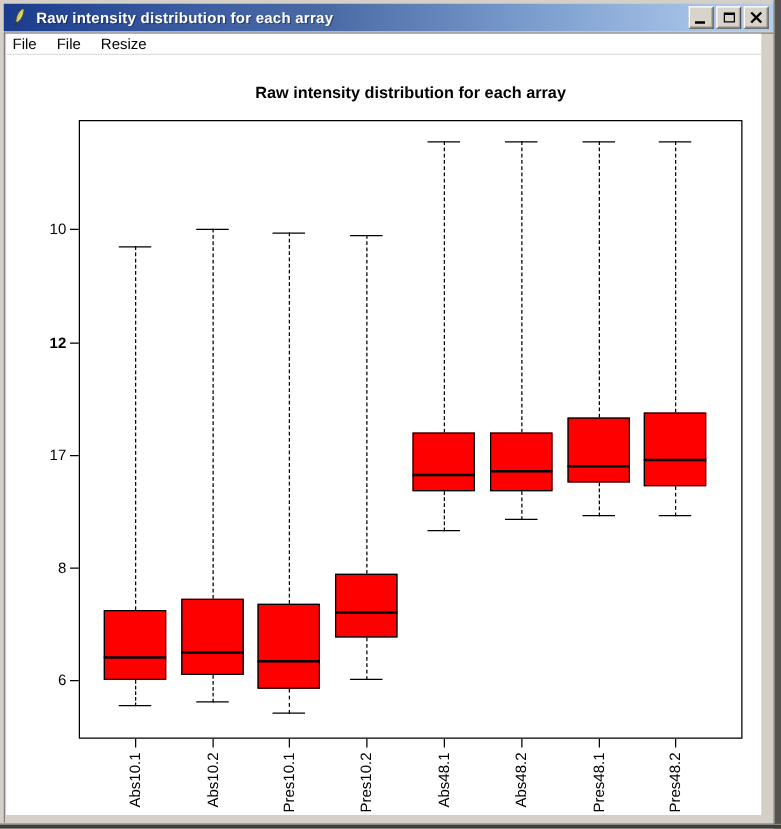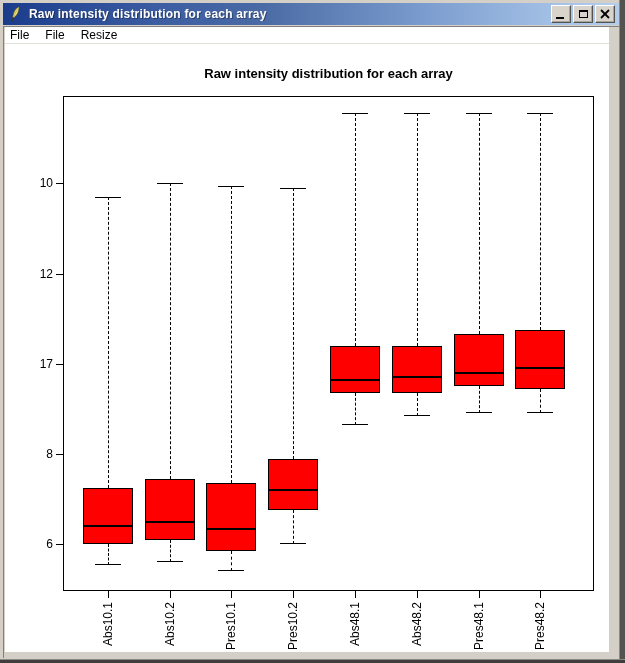--- a/index.html
+++ b/index.html
@@ -119,21 +119,21 @@
       <div class="plot-title">Raw intensity distribution for each array</div>
       <div id="plot-layer">
           <div class="plot-box" style="left: 58px; top: 52px; width: 531px; height: 495px;"></div>
           <div class="ytick" style="left: 51px; top: 500.3px; width: 7px;"></div>
           <div class="ylabel" style="left: 18px; top: 493.3px;">6</div>
           <div class="ytick" style="left: 51px; top: 410.05px; width: 7px;"></div>
           <div class="ylabel" style="left: 18px; top: 403.05px;">8</div>
           <div class="ytick" style="left: 51px; top: 319.8px; width: 7px;"></div>
           <div class="ylabel" style="left: 18px; top: 312.8px;">17</div>
           <div class="ytick" style="left: 51px; top: 229.55px; width: 7px;"></div>
-          <div class="ylabel" style="left: 18px; top: 222.55px;">12</div>
+          <div class="ylabel" style="left: 18px; top: 222.55px; font-weight: bold;">12</div>
           <div class="ytick" style="left: 51px; top: 139.3px; width: 7px;"></div>
           <div class="ylabel" style="left: 18px; top: 132.3px;">10</div>
           <div class="whisker" style="left: 102.7px; top: 152.838px; height: 291.056px;"></div>
           <div class="cap" style="left: 89.7px; top: 152.838px; width: 26px;"></div>
           <div class="whisker" style="left: 102.7px; top: 500.3px; height: 20.3062px;"></div>
           <div class="cap" style="left: 89.7px; top: 519.606px; width: 26px;"></div>
           <div class="bp-box" style="left: 77.7px; top: 443.894px; width: 50px; height: 56.4062px; background-color: rgb(255, 0, 0);"></div>
           <div class="median" style="left: 77.7px; top: 481.25px; width: 50px;"></div>
           <div class="xtick" style="left: 102.7px; top: 547px; height: 7px;"></div>
           <div class="xlabel" style="left: 95.7px; top: 558px;">Abs10.1</div>

